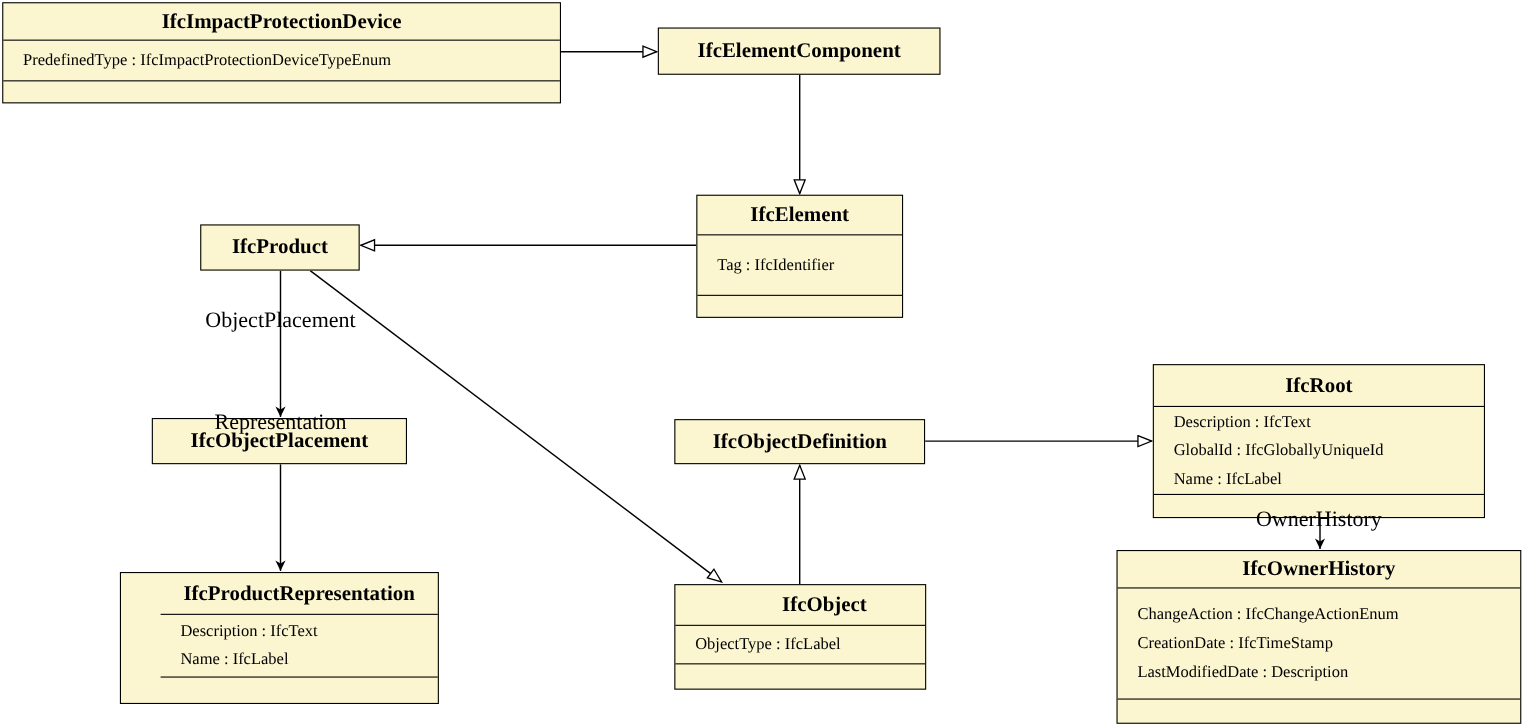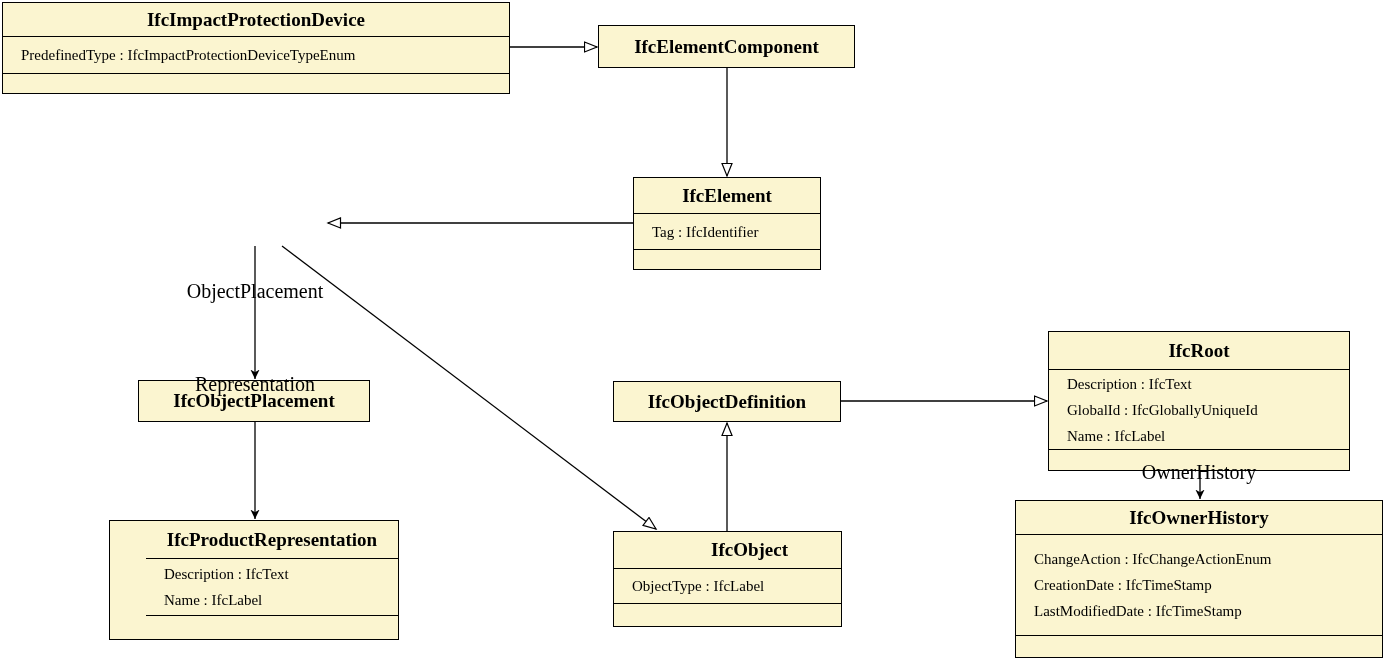--- a/index.html
+++ b/index.html
@@ -80,28 +80,31 @@
     <div class="uml-attrs">
       <div>PredefinedType : IfcImpactProtectionDeviceTypeEnum</div>
     </div>
     <div class="uml-empty" style="height:19px;"></div>
   </div>
 
   <div class="uml-class" style="left:598px;top:25px;width:257px;height:43px;">
     <div class="uml-title fill">IfcElementComponent</div>
   </div>
 
-  <div class="uml-class" style="left:633px;top:177px;width:188px;height:93px;">
+  <div class="uml-class" style="left:633px;top:177px;width:188px;height:112px;">
     <div class="uml-title" style="height:35px;">IfcElement</div>
     <div class="uml-attrs">
       <div>Tag : IfcIdentifier</div>
     </div>
     <div class="uml-empty" style="height:19px;"></div>
   </div>
 
+  <div class="uml-class" style="left:182px;top:204px;width:145px;height:42px;">
+    <div class="uml-title fill">IfcProduct</div>
+  </div>
 
   <div class="uml-class" style="left:138px;top:380px;width:232px;height:42px;">
     <div class="uml-title fill">IfcObjectPlacement</div>
   </div>
 
   <div class="uml-class" style="left:109px;top:520px;width:290px;height:120px;padding-left:36px;">
     <div class="uml-title" style="height:37px;">IfcProductRepresentation</div>
     <div class="uml-attrs">
       <div>Description : IfcText</div>
       <div>Name : IfcLabel</div>
@@ -129,21 +132,21 @@
       <div>Name : IfcLabel</div>
     </div>
     <div class="uml-empty" style="height:20px;"></div>
   </div>
 
   <div class="uml-class" style="left:1015px;top:500px;width:368px;height:158px;">
     <div class="uml-title" style="height:33px;">IfcOwnerHistory</div>
     <div class="uml-attrs">
       <div>ChangeAction : IfcChangeActionEnum</div>
       <div>CreationDate : IfcTimeStamp</div>
-      <div>LastModifiedDate : IfcTimeStamp</div>
+      <div>LastModifiedDate : Description</div>
     </div>
     <div class="uml-empty" style="height:21px;"></div>
   </div>
 
   <div class="edge-label" style="left:255px;top:281px;">ObjectPlacement</div>
   <div class="edge-label" style="left:255px;top:374px;">Representation</div>
   <div class="edge-label" style="left:1199px;top:462px;">OwnerHistory</div>
 
 </div>
 

